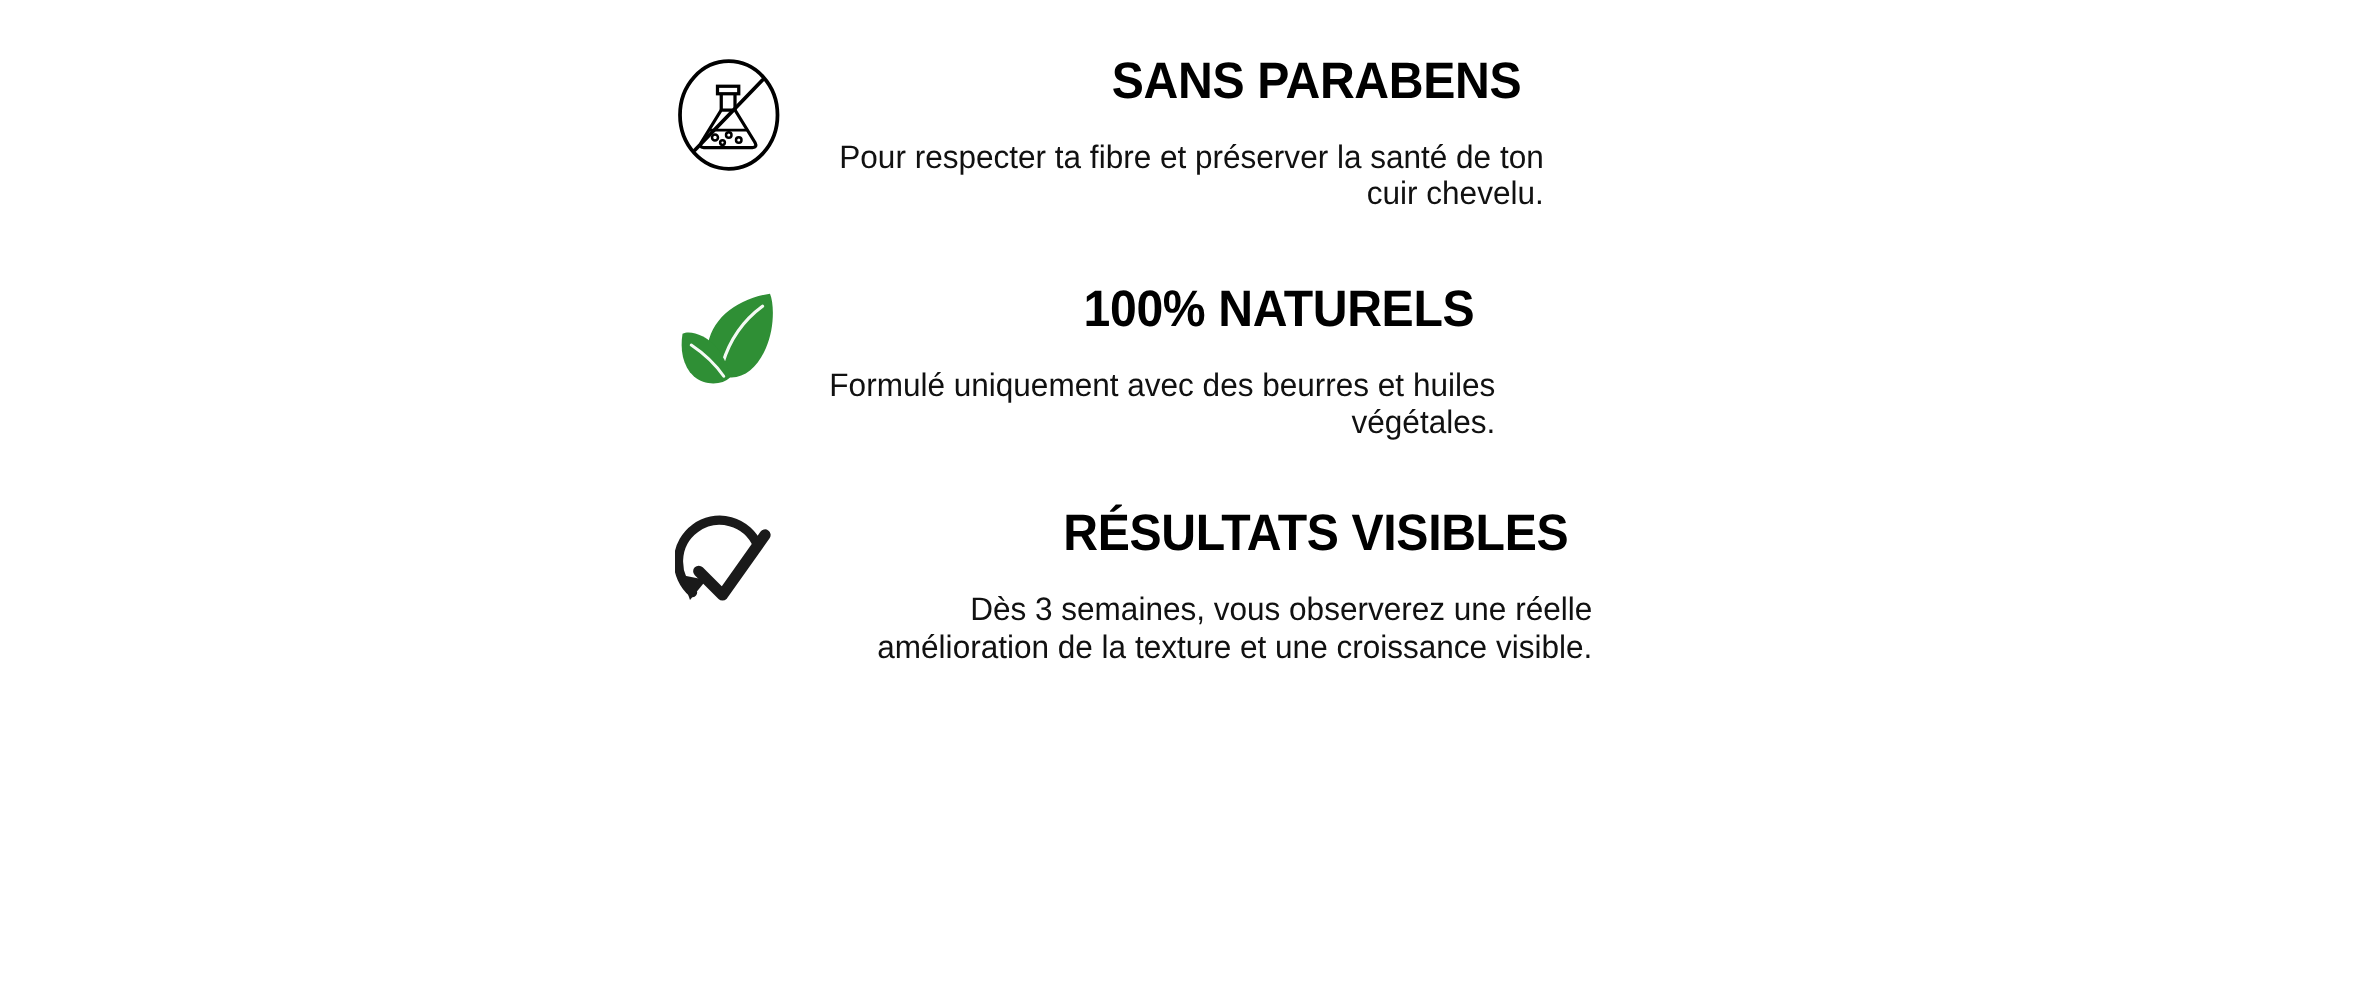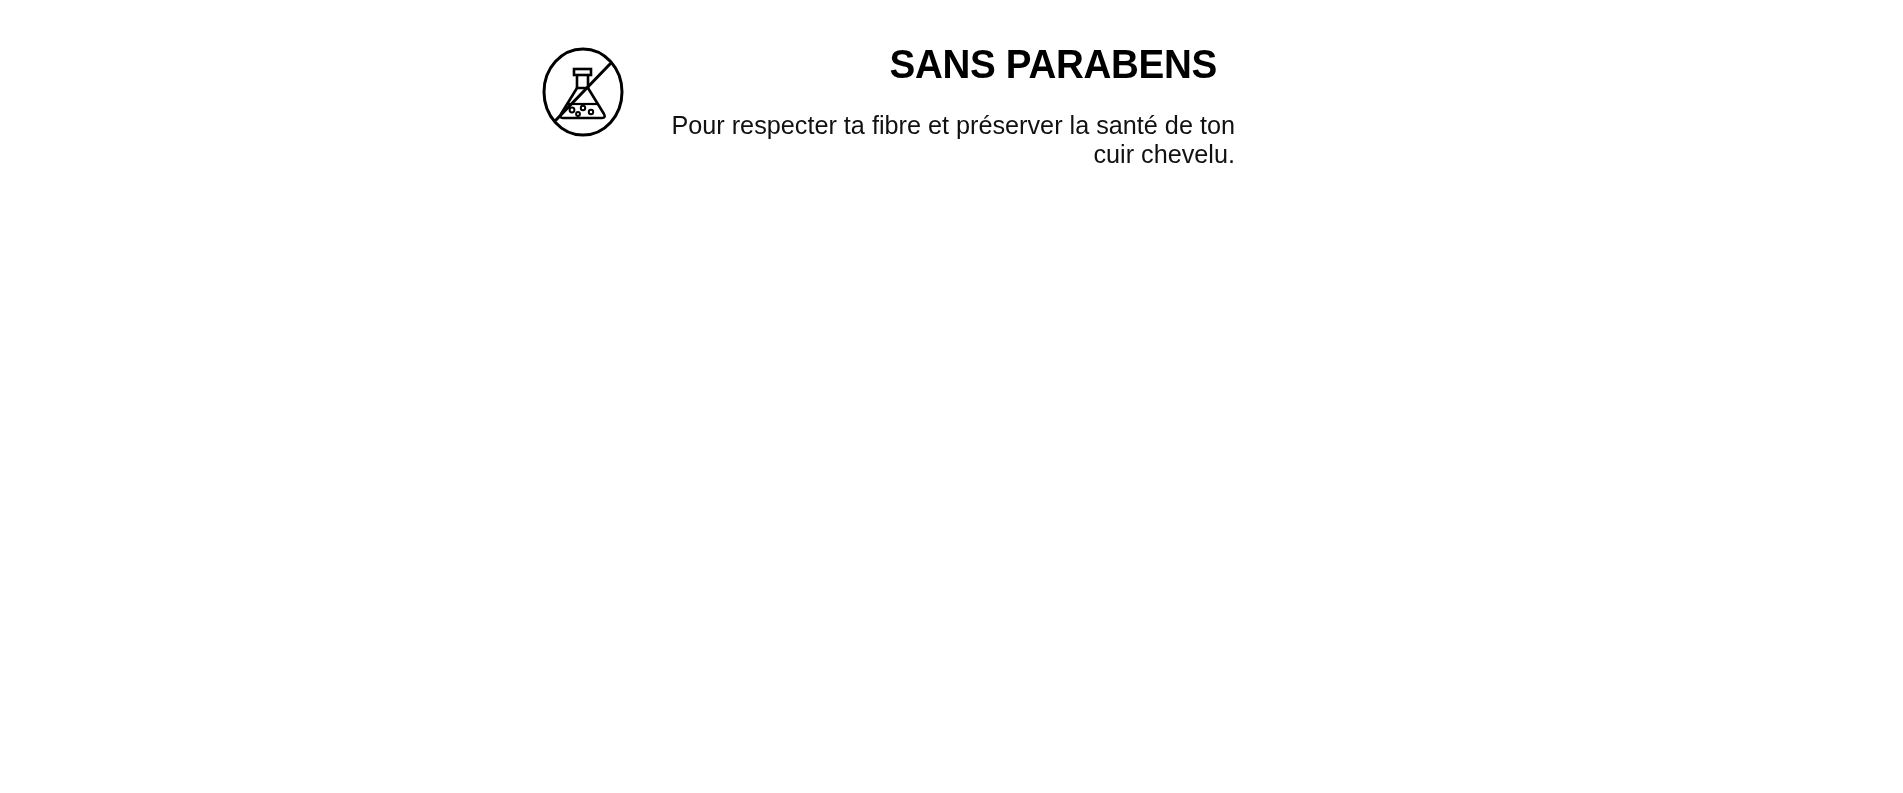--- a/index.html
+++ b/index.html
@@ -105,15 +105,49 @@
         <circle cx="51" cy="66" r="2.2" fill="none" stroke="#000000" stroke-width="2"></circle>
         <circle cx="38" cy="68" r="1.9" fill="none" stroke="#000000" stroke-width="2"></circle>
       </svg>
     </div>
     <div class="benefit-body">
       <h2 class="benefit-title">SANS PARABENS</h2>
       <p class="benefit-desc">Pour respecter ta fibre et préserver la santé de ton cuir chevelu.</p>
     </div>
   </div>
 
+  <div class="benefit-row row-naturels">
+    <div class="benefit-icon">
+      <svg width="86" height="92" viewBox="0 0 86 92" aria-hidden="true">
 
+        <path d="M76 6 C50 10 28 26 26 50 C25 63 33 72 44 73 C62 74 76 52 78 28 C78.8 19 78 11 76 6 Z" fill="#2f8f35"></path>
+
+        <path d="M70 16 C55 27 44 42 38 62" fill="none" stroke="#ffffff" stroke-width="2.6" stroke-linecap="round" opacity="0.95"></path>
+
+        <path d="M6 38 C4 50 6 64 15 72 C24 80 38 79 44 73 C42 60 34 46 22 40 C16 37 10 36 6 38 Z" fill="#2f8f35"></path>
+
+        <path d="M13 47 C22 53 32 62 39 72" fill="none" stroke="#ffffff" stroke-width="2.4" stroke-linecap="round" opacity="0.95"></path>
+      </svg>
+    </div>
+    <div class="benefit-body">
+      <h2 class="benefit-title">100% NATURELS</h2>
+      <p class="benefit-desc">Formulé uniquement avec des beurres et huiles végétales.</p>
+    </div>
+  </div>
+
+  <div class="benefit-row row-resultats">
+    <div class="benefit-icon">
+      <svg width="86" height="92" viewBox="0 0 86 92" aria-hidden="true">
+
+        <path d="M14 66 A33 33 0 1 1 66 28" fill="none" stroke="#1a1a1a" stroke-width="7.5" stroke-linecap="round"></path>
+
+        <path d="M5 52 L25 56 L12 72 Z" fill="#1a1a1a"></path>
+
+        <path d="M19 49 L38 68 L72 20" fill="none" stroke="#1a1a1a" stroke-width="9" stroke-linecap="round" stroke-linejoin="round"></path>
+      </svg>
+    </div>
+    <div class="benefit-body">
+      <h2 class="benefit-title">RÉSULTATS VISIBLES</h2>
+      <p class="benefit-desc">Dès 3 semaines, vous observerez une réelle amélioration de la texture et une croissance visible.</p>
+    </div>
+  </div>
 
 </div>
 
 </body></html>

